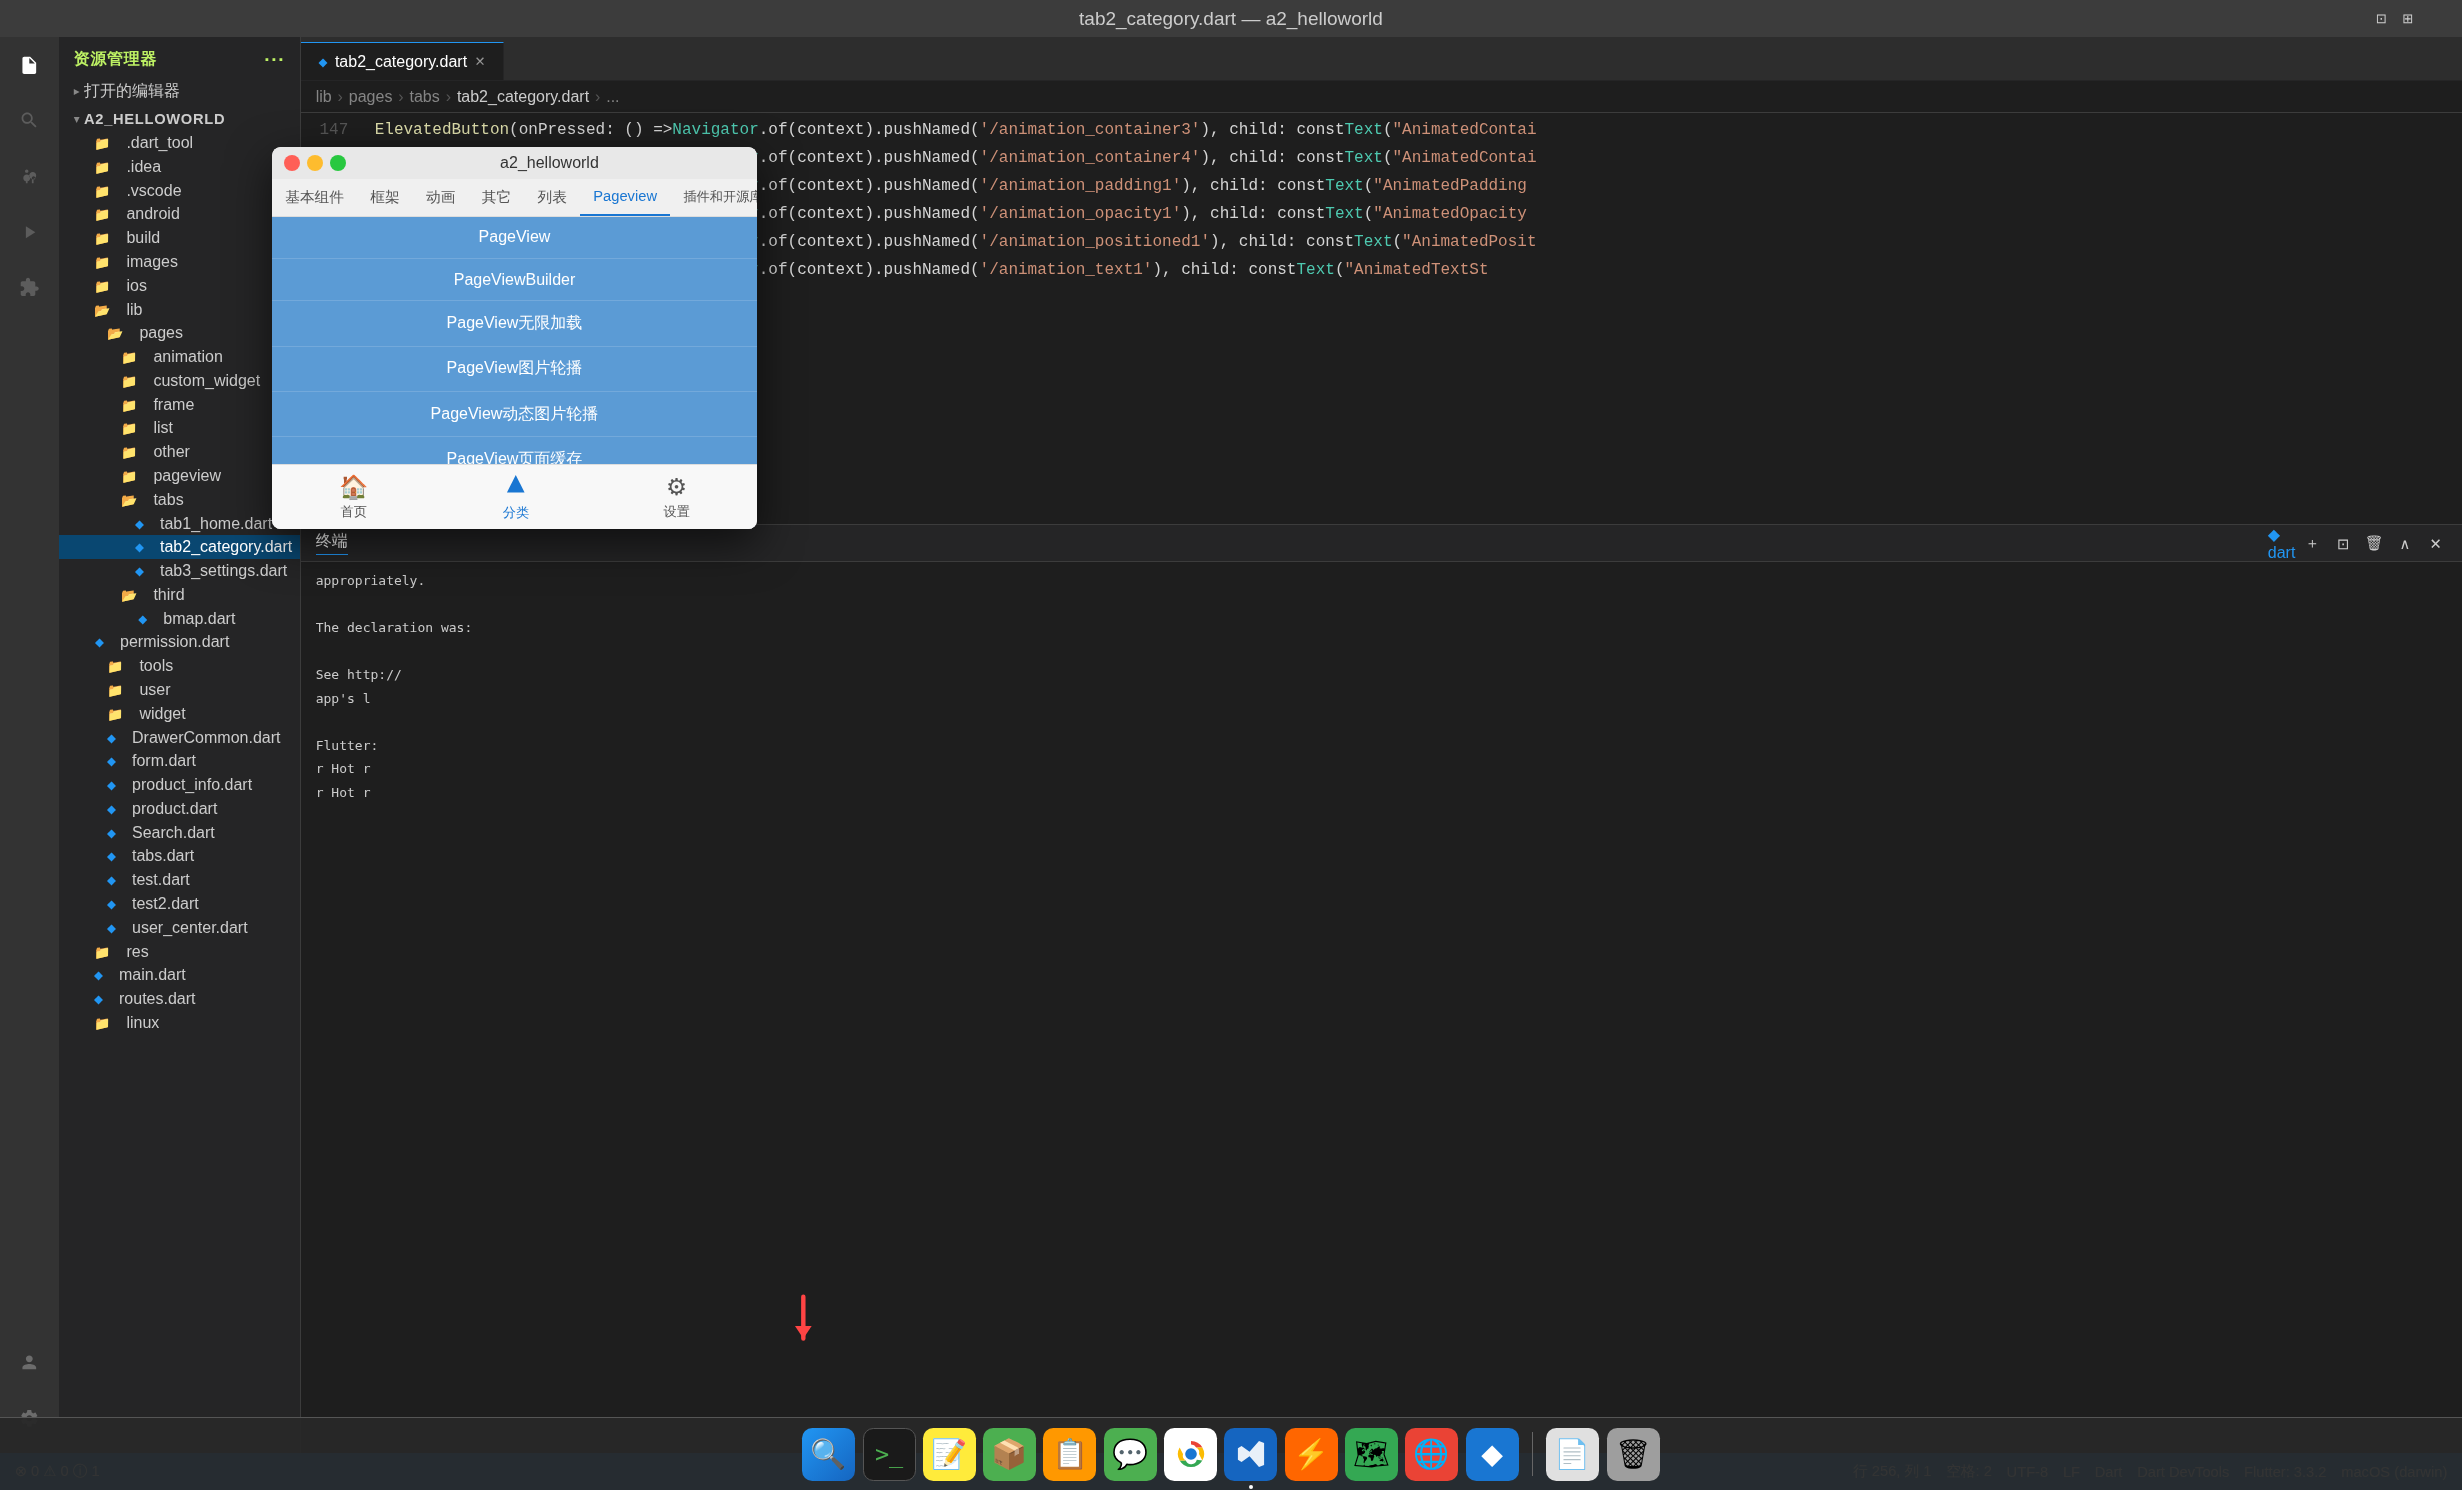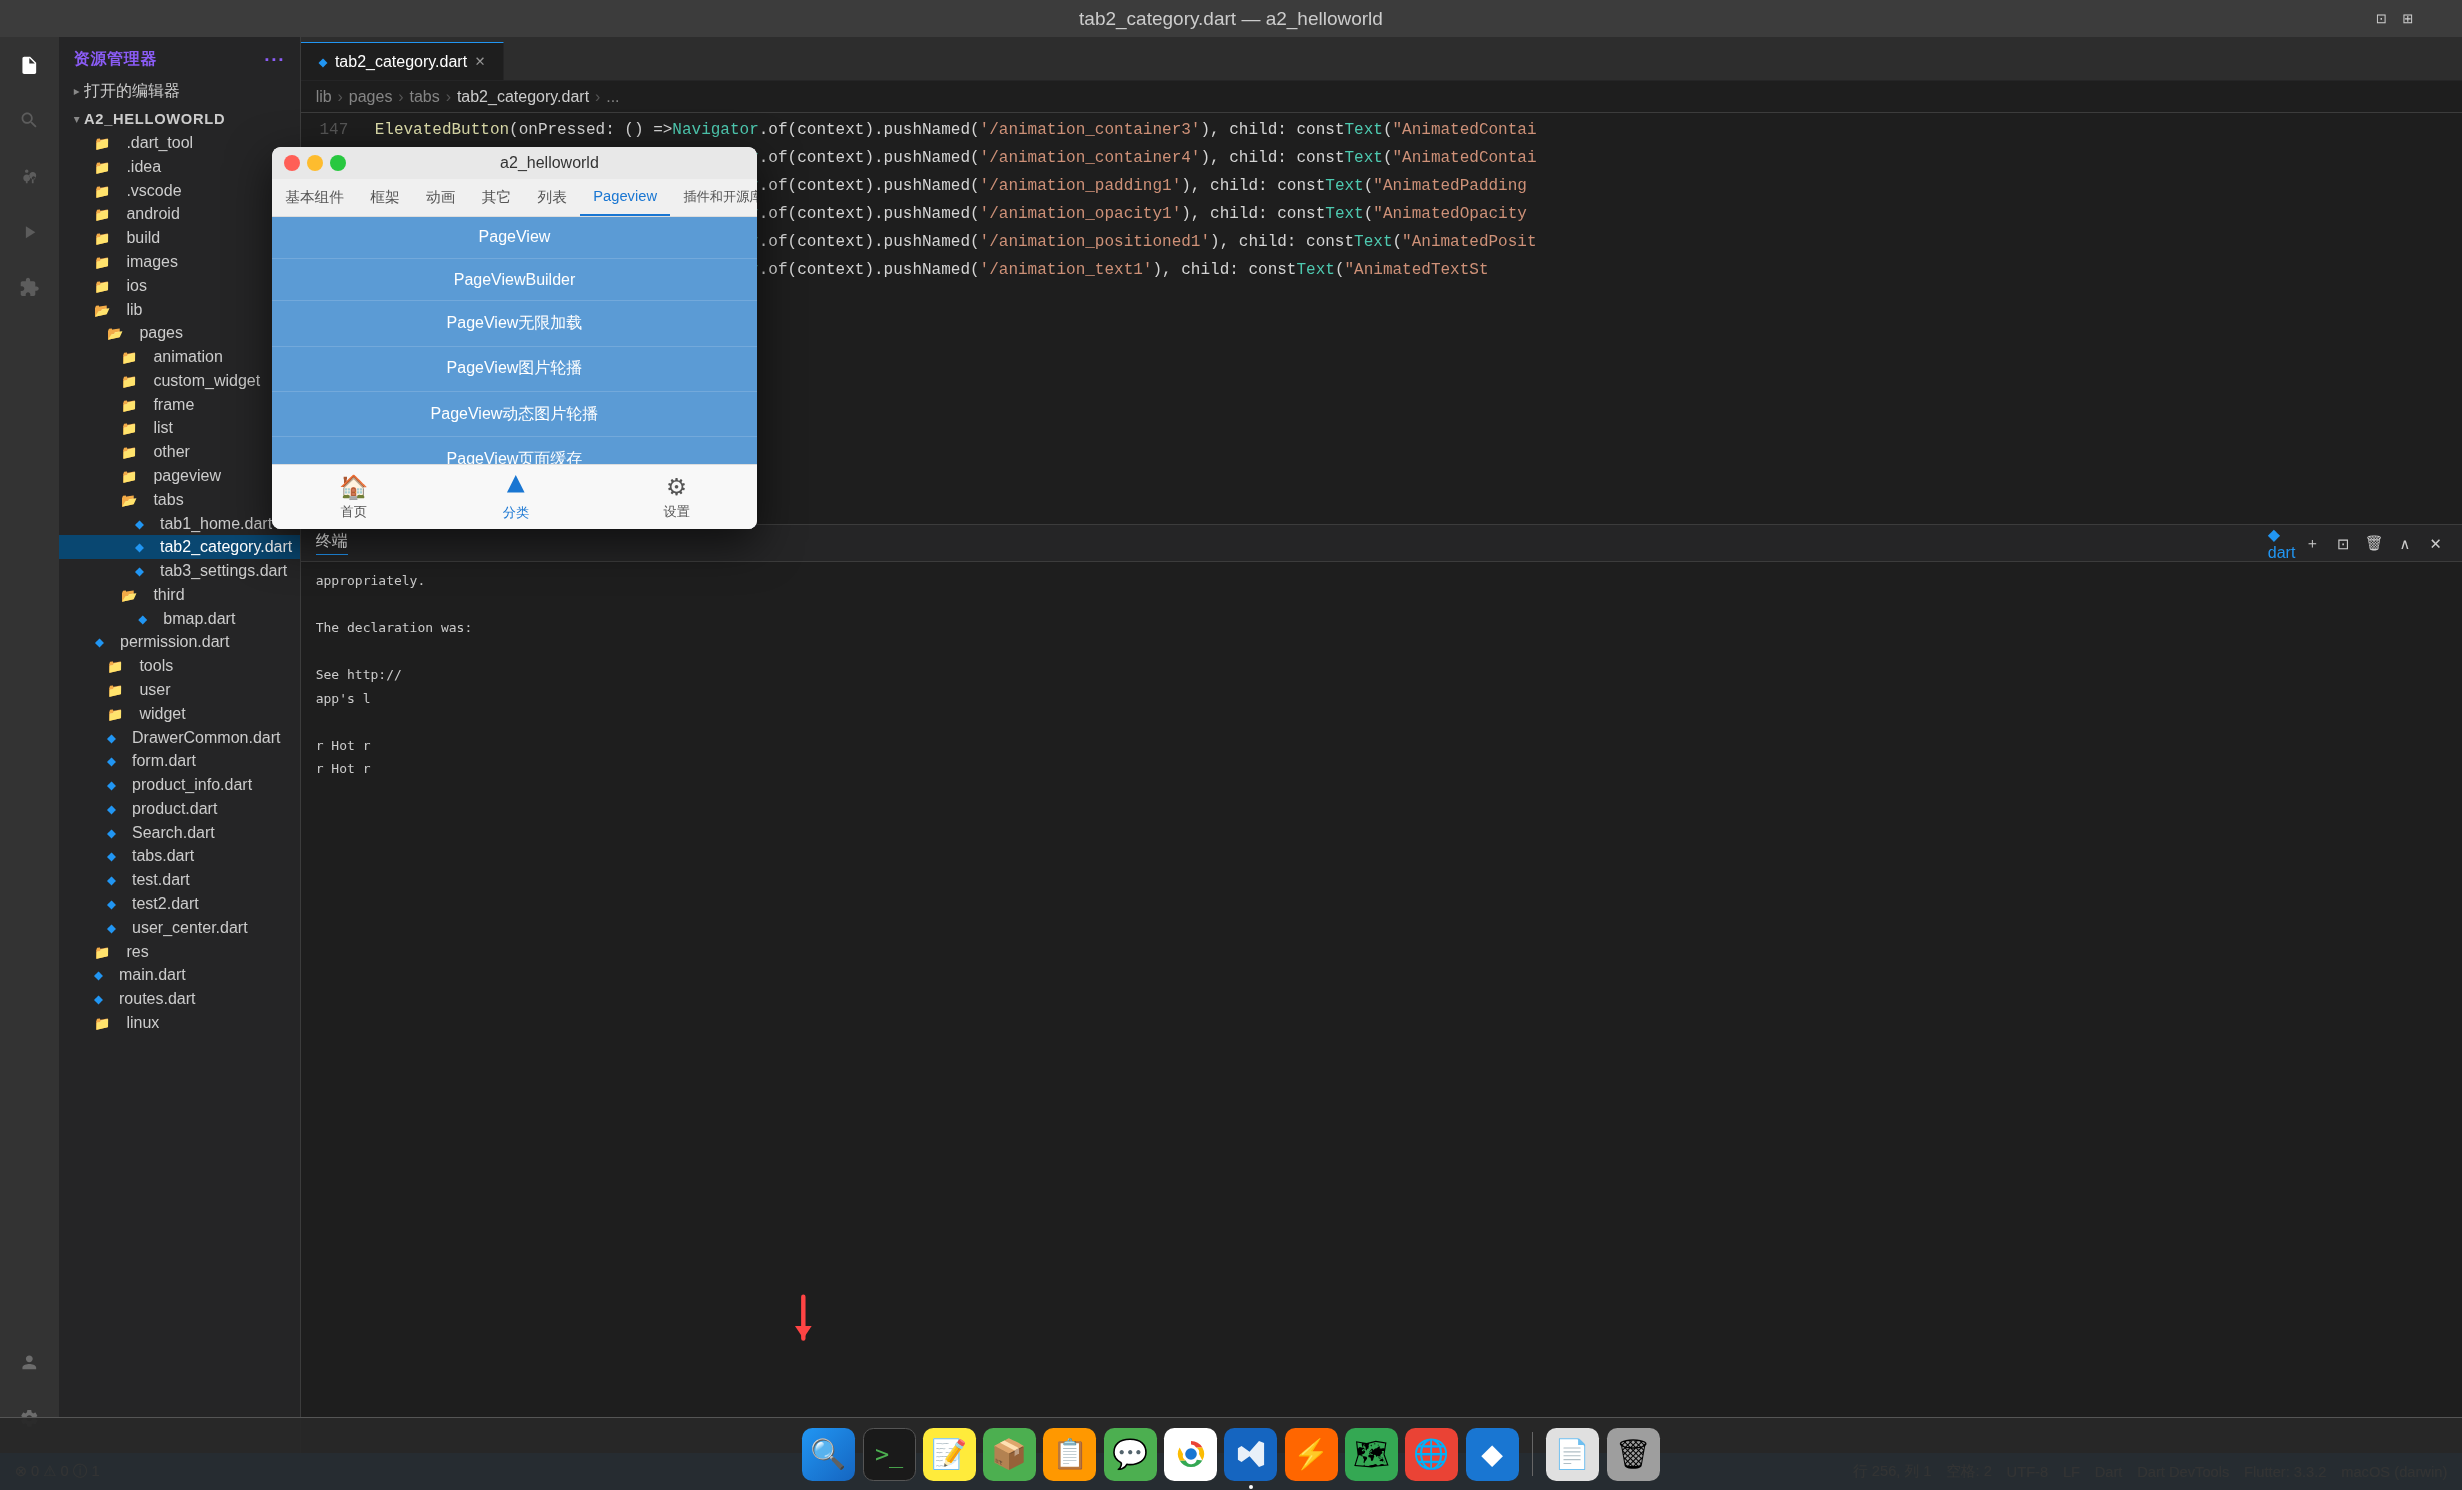--- a/index.html
+++ b/index.html
@@ -94,21 +94,21 @@
       display: flex;
       flex-direction: column;
       gap: 14.7px;
     }
 
     
     .sidebar-header {
       padding: 11.7px 14.7px 5.9px 14.7px;
       font-size: 16px;
       font-weight: bold;
-      color: #8b5cf6;
+      color: #bef264;
       display: flex;
       justify-content: space-between;
       align-items: center;
       letter-spacing: 0.7px;
     }
     .sidebar-section-header {
       padding: 4.4px 14.7px;
       font-size: 16px;
       color: #cccccc;
       display: flex;
@@ -822,20 +822,21 @@
         </div>
       </div>
       <div class="terminal-content">
         <div>appropriately.</div>
         <div>&nbsp;</div>
         <div>The declaration was:</div>
         <div>&nbsp;</div>
         <div>See http://</div>
         <div>app's l</div>
         <div>&nbsp;</div>
+        <div>Flutter:</div>
         <div>r Hot r</div>
         <div>r Hot r</div>
 
       </div>
     </div>
   </div>
 </div>
 
 <div class="status-bar">
   <span style="cursor:pointer;">⊗ 0  ⚠ 0  ⓘ 1</span>

